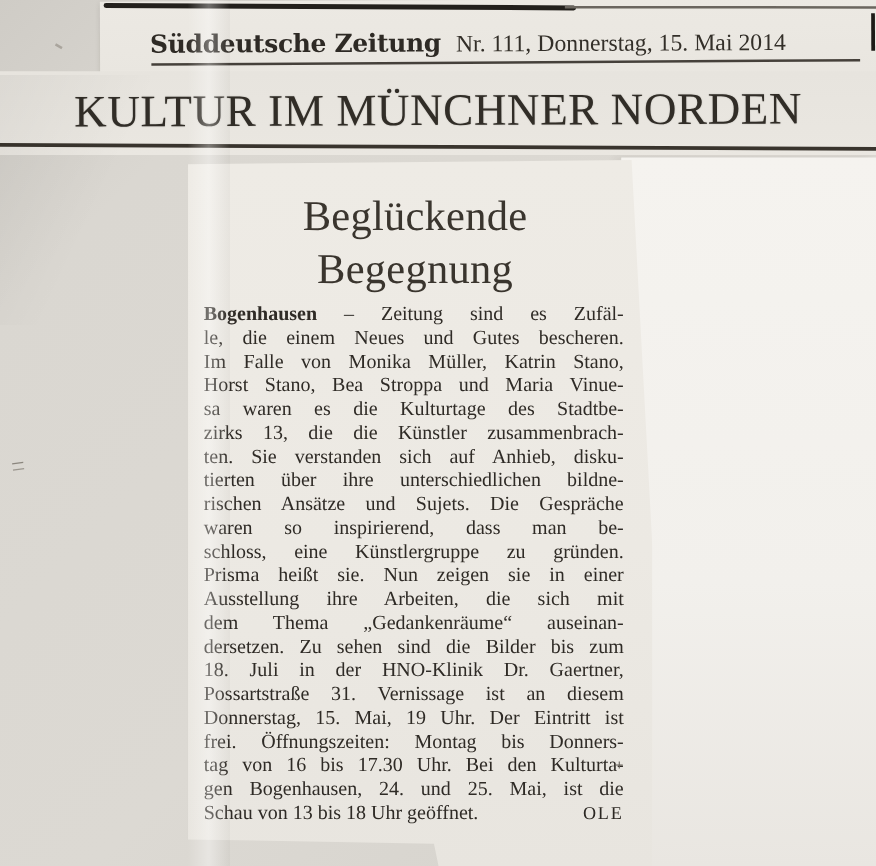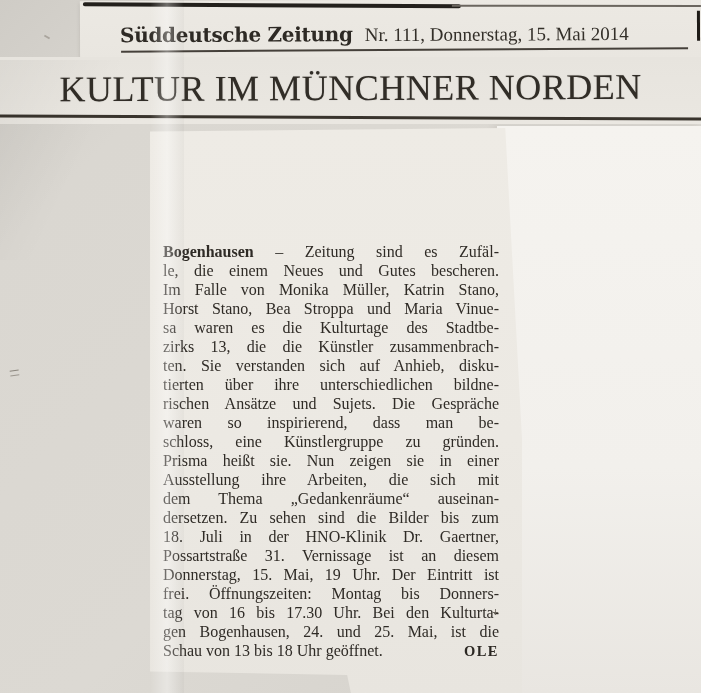--- a/index.html
+++ b/index.html
@@ -94,21 +94,21 @@
   }
   .jline{
     text-align:justify;text-align-last:justify;
     height:19px;overflow:visible;white-space:nowrap;
   }
   .jline b,.lead{font-weight:700;}
   .closing-line{
     display:flex;justify-content:space-between;align-items:baseline;height:19px;
   }
   .byline{
-    font-weight:700;font-size:14.5px;letter-spacing:1.5px;color:#2c2823;
+    font-weight:400;font-size:14.5px;letter-spacing:1.5px;color:#2c2823;
   }
   
   .speck-plus{
     position:absolute;left:492px;top:608px;width:9px;height:9px;color:#6a655d;
     font-size:12px;line-height:9px;font-weight:700;
   }
   .speck-a{position:absolute;left:10px;top:370px;width:9px;height:4px;
     border-top:1.5px solid #8b867e;border-bottom:1.5px solid #9b968e;transform:rotate(-8deg);}
   .speck-b{position:absolute;left:44px;top:36px;width:6px;height:2px;background:#aaa59d;transform:rotate(30deg);}
 </style>
@@ -128,20 +128,24 @@
     </div>
     <div class="masthead-rule"></div>
   </div>
 
   <div class="section-band">
     <div class="section-headline">KULTUR IM MÜNCHNER NORDEN</div>
     <div class="section-rule"></div>
   </div>
 
   <div class="clipping">
+    <div class="article-title">
+        <div>Beglückende</div>
+        <div>Begegnung</div>
+      </div>
 
     <div class="article-body">
       <div class="jline"><b class="lead">Bogenhausen</b> <span>– Zeitung sind es Zufäl-</span></div>
 
       <div>
           <div class="jline">le, die einem Neues und Gutes bescheren.</div>
           <div class="jline">Im Falle von Monika Müller, Katrin Stano,</div>
           <div class="jline">Horst Stano, Bea Stroppa und Maria Vinue-</div>
           <div class="jline">sa waren es die Kulturtage des Stadtbe-</div>
           <div class="jline">zirks 13, die die Künstler zusammenbrach-</div>

